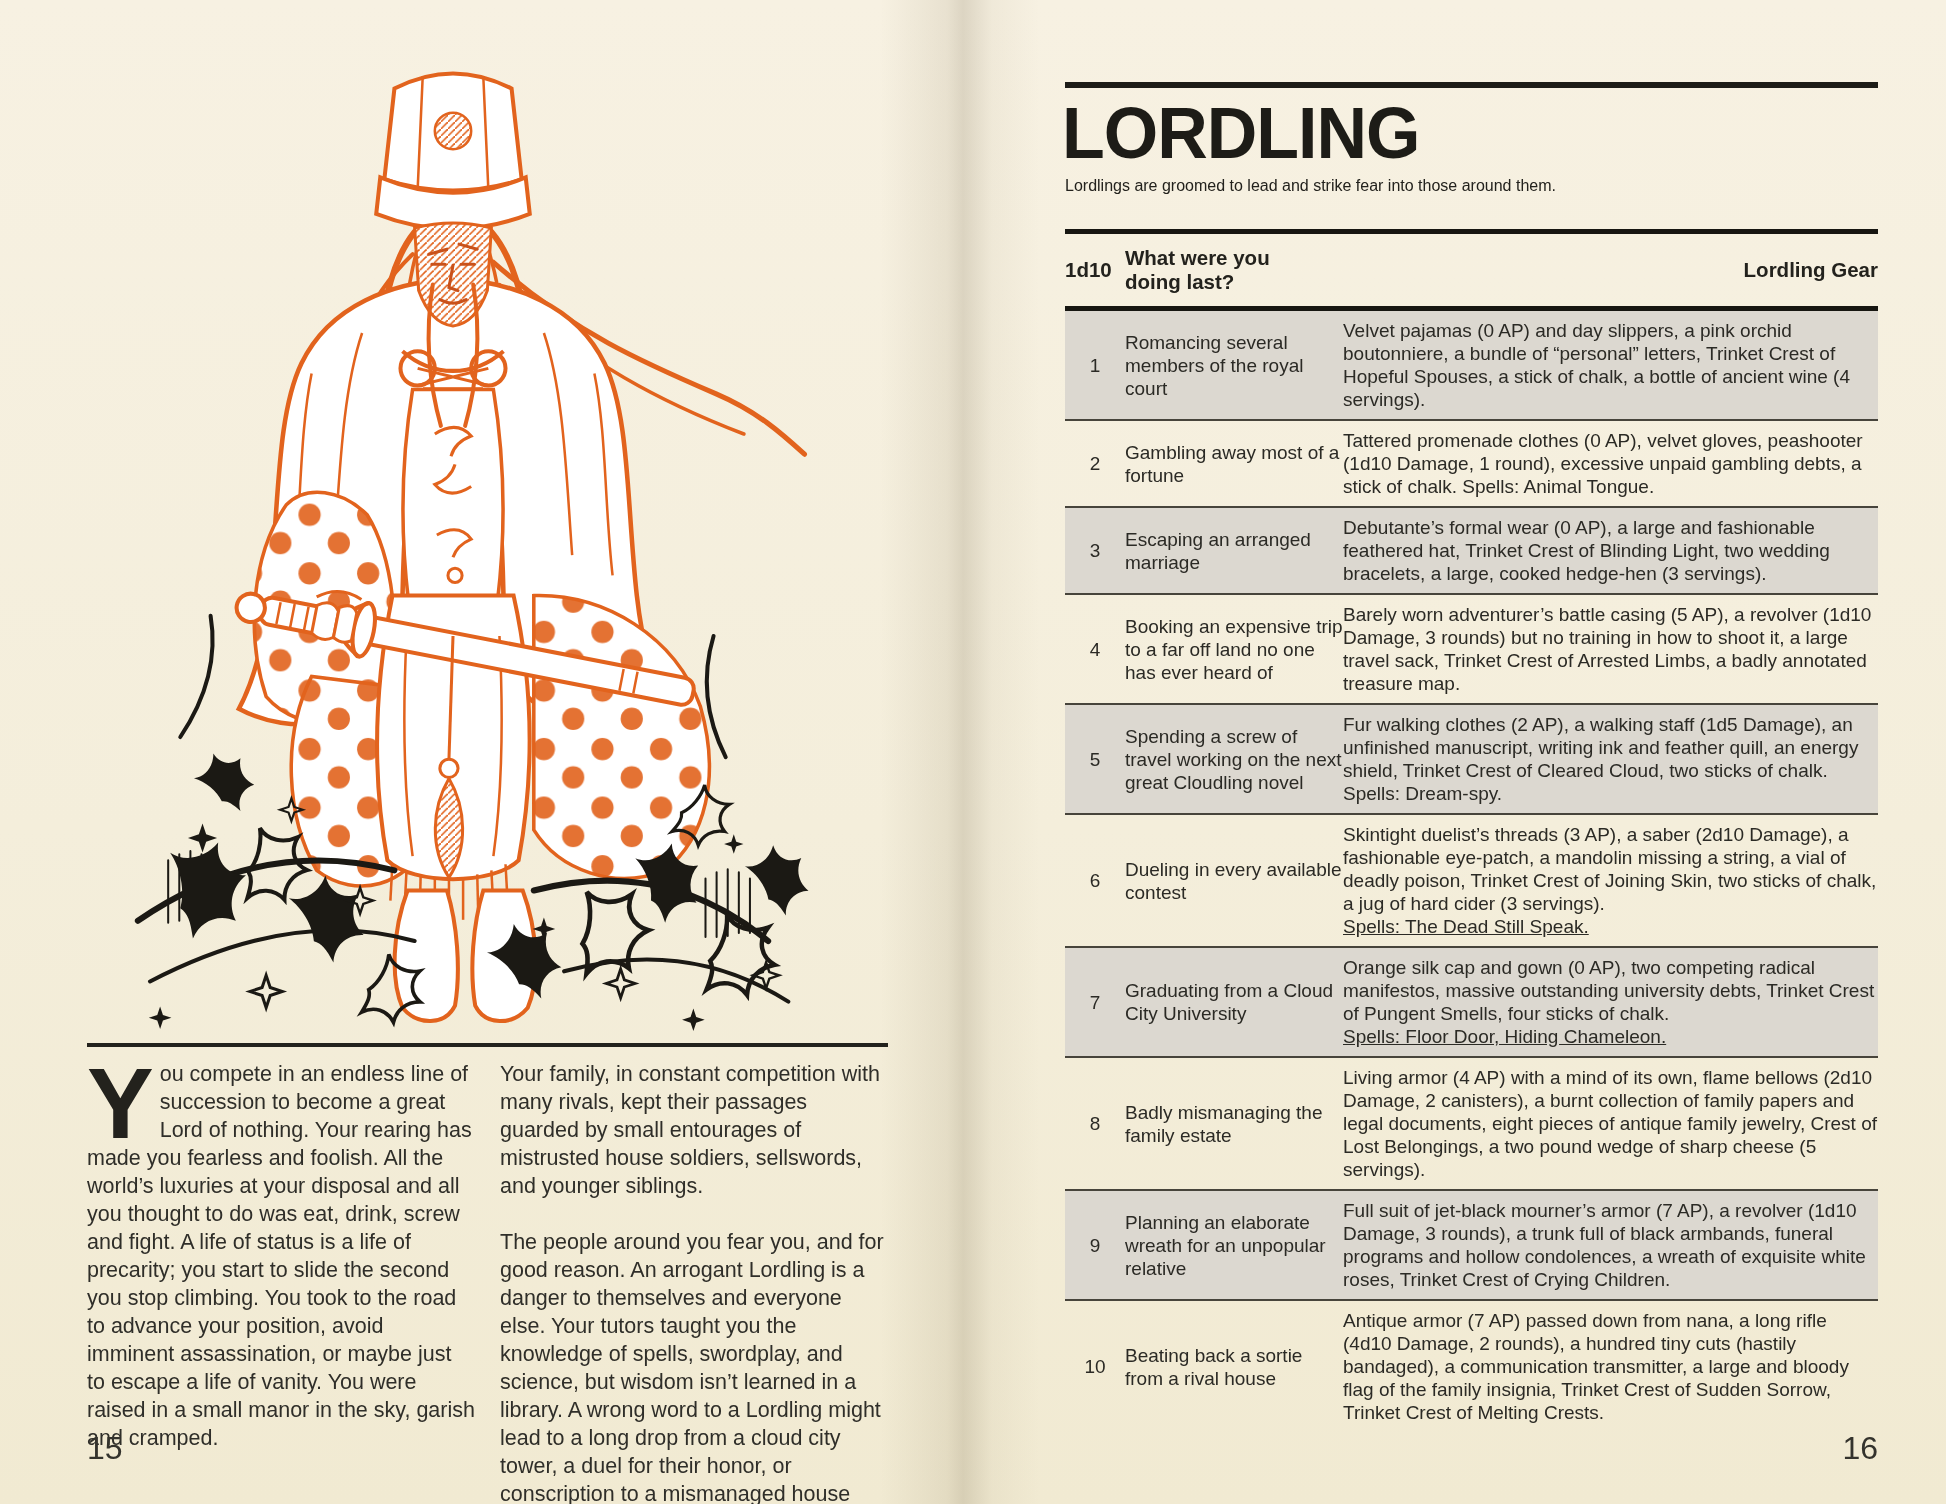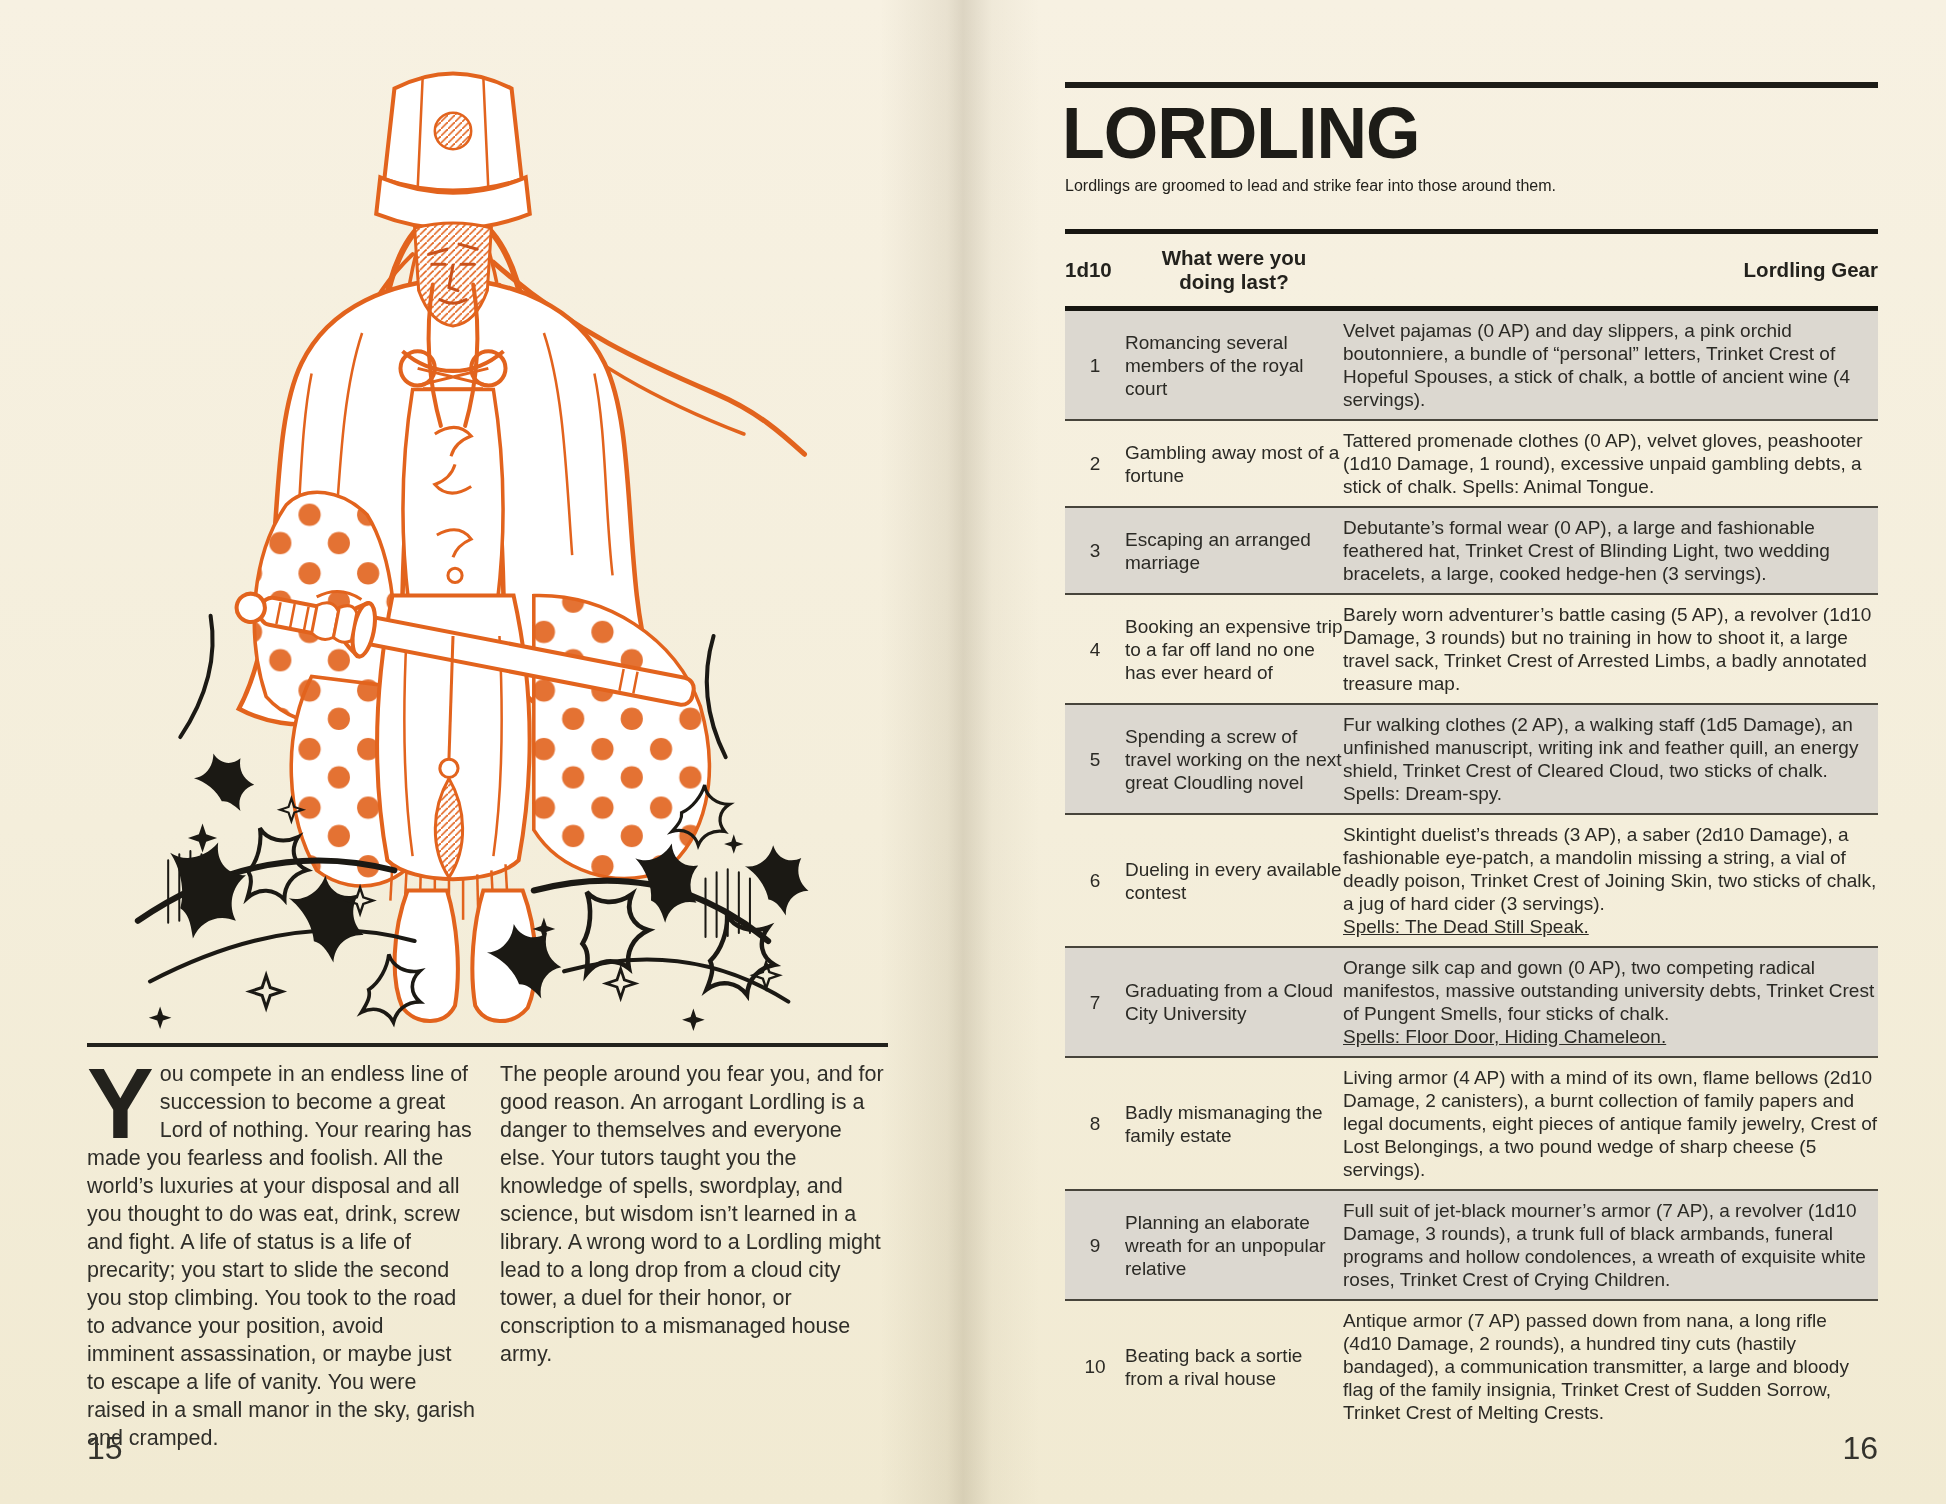--- a/index.html
+++ b/index.html
@@ -34,21 +34,21 @@
   .rp-subtitle{position:absolute;left:1065px;top:177px;width:813px;font-size:16px;font-weight:normal;color:#23221d;}
   table.gear{
     position:absolute;left:1065px;top:229px;width:813px;
     border-collapse:collapse;table-layout:fixed;
   }
   table.gear th{
     border-top:5px solid #171611;border-bottom:5px solid #171611;
     font-size:20.5px;font-weight:bold;color:#23221d;vertical-align:middle;padding:12px 0;
   }
   th.h-roll{width:60px;text-align:left;padding-left:2px;}
-  th.h-doing{width:218px;text-align:center;}
+  th.h-doing{width:218px;text-align:left;}
   th.h-doing span{display:inline-block;max-width:160px;}
   th.h-gear{width:535px;text-align:right;}
   table.gear tbody tr{border-top:2px solid #47443b;}
   table.gear tbody tr:first-child{border-top:none;}
   table.gear tbody tr:nth-child(odd){background:#dcd8d0;}
   table.gear td{
     font-size:19px;line-height:23px;color:#2b2a25;vertical-align:middle;padding:8px 0;
   }
   td.c-roll{text-align:center;padding-right:10px;}
   td.c-doing{padding-right:34px;}
@@ -214,20 +214,21 @@
     </g>
   </svg>
 
   <div class="lp-rule"></div>
 
   <div class="lp-cols">
     <div class="lp-col">
       <p><span class="dropcap">Y</span><span>ou compete in an endless line of succession to become a great Lord of nothing. Your rearing has made you fearless and foolish. All the world’s luxuries at your disposal and all you thought to do was eat, drink, screw and fight. A life of status is a life of precarity; you start to slide the second you stop climbing. You took to the road to advance your position, avoid imminent assassination, or maybe just to escape a life of vanity. You were raised in a small manor in the sky, garish and cramped.</span></p>
     </div>
     <div class="lp-col">
+      <p>Your family, in constant competition with many rivals, kept their passages guarded by small entourages of mistrusted house soldiers, sellswords, and younger siblings.</p>
       <p>The people around you fear you, and for good reason. An arrogant Lordling is a danger to themselves and everyone else. Your tutors taught you the knowledge of spells, swordplay, and science, but wisdom isn’t learned in a library. A wrong word to a Lordling might lead to a long drop from a cloud city tower, a duel for their honor, or conscription to a mismanaged house army.</p>
     </div>
   </div>
 
   <div class="pagenum left">15</div>
 </div>
 
 <div>
 
   <div class="rp-rule"></div>

